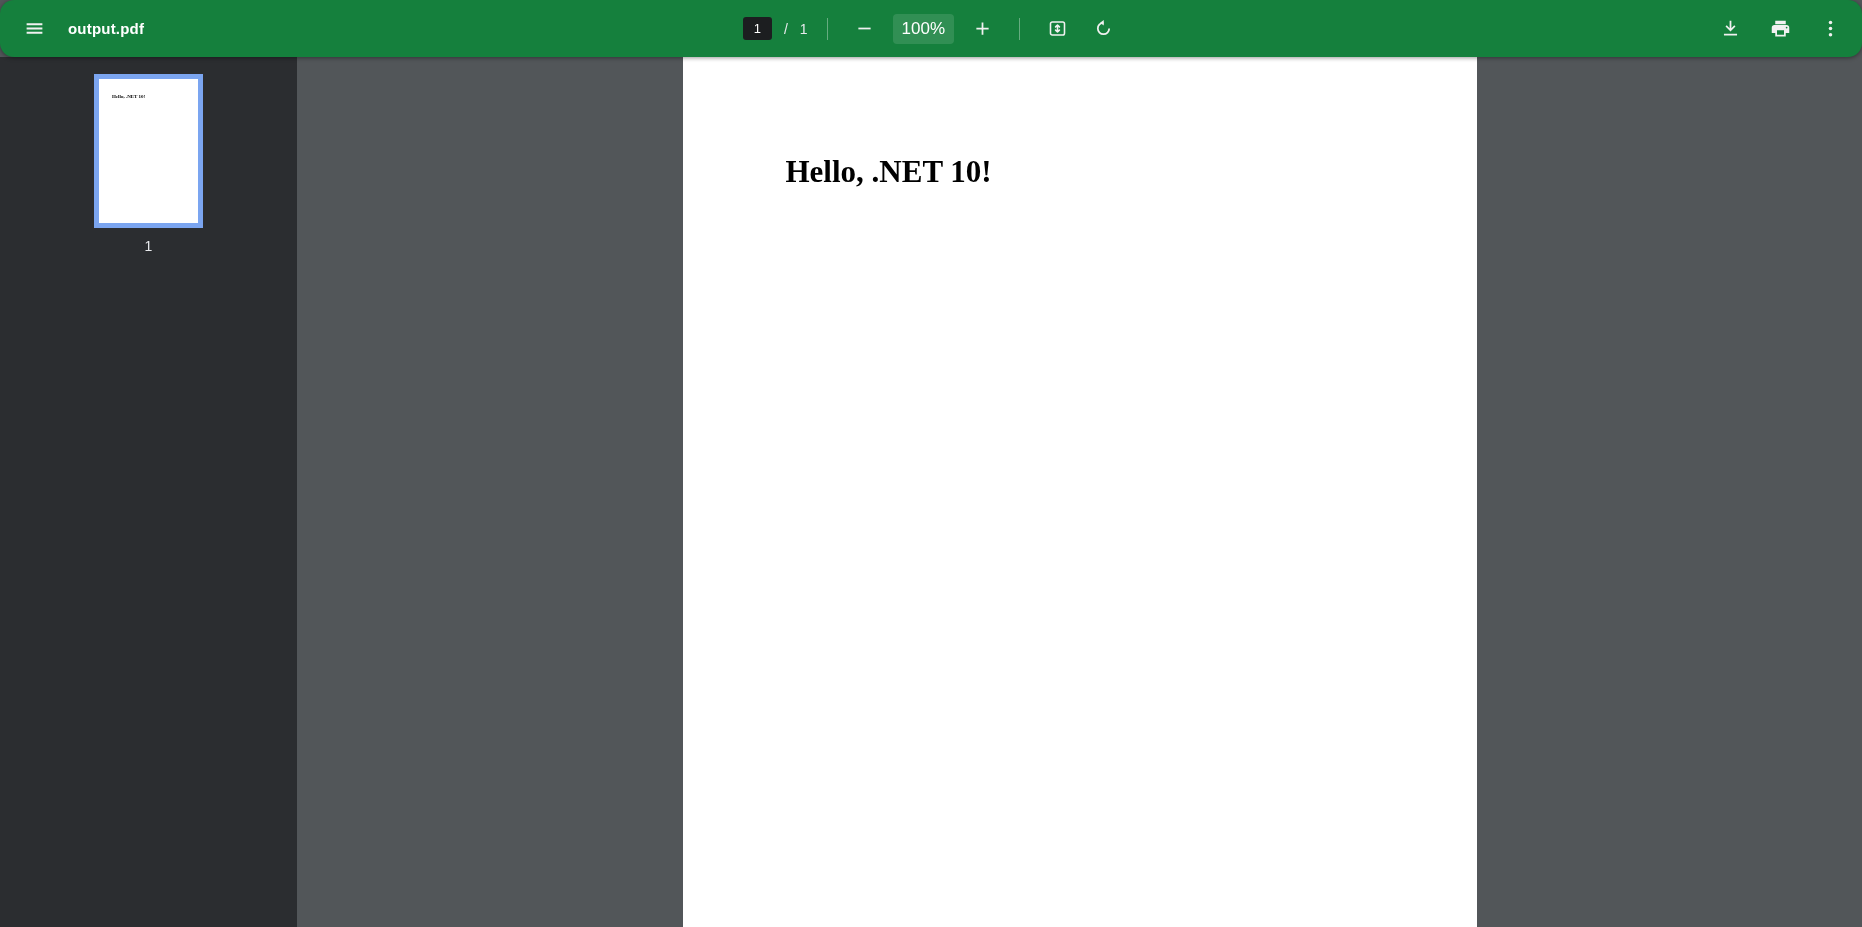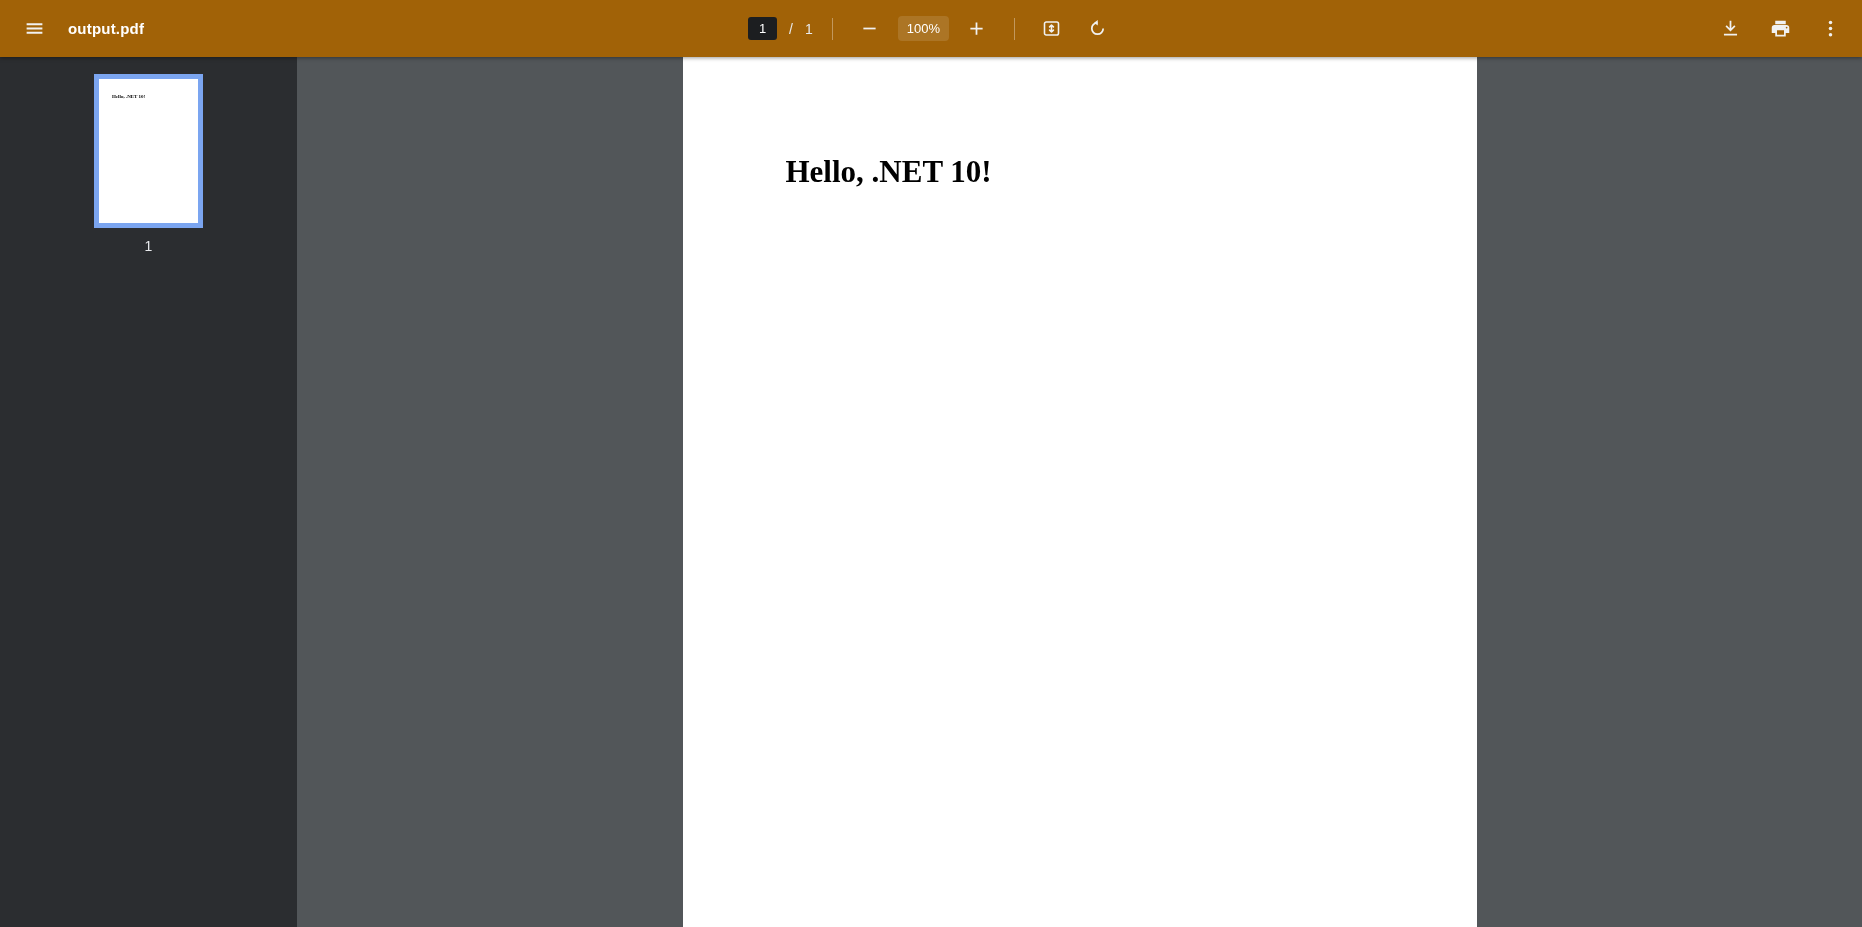--- a/index.html
+++ b/index.html
@@ -8,27 +8,28 @@
     width: 1862px;
     height: 927px;
     overflow: hidden;
     background: #525659;
     font-family: "Liberation Sans", sans-serif;
   }
 
   
   .toolbar {
     height: 57px;
-    background: #a16207;
+    background: #15803d;
     display: flex;
     align-items: center;
     padding: 0 14px 0 16px;
     position: relative;
     z-index: 3;
     box-shadow: 0 1px 4px rgba(0,0,0,.4);
+    border-radius: 14px;
   }
   .tb-left  { flex: 1; display: flex; align-items: center; gap: 16px; min-width: 0; }
   .tb-center{ flex: none; display: flex; align-items: center; gap: 10px; }
   .tb-right { flex: 1; display: flex; align-items: center; justify-content: flex-end; gap: 14px; }
 
   .icon-btn {
     width: 36px; height: 36px;
     border: none; background: transparent;
     color: #f1f1f1;
     display: flex; align-items: center; justify-content: center;
@@ -62,21 +63,21 @@
 
   .divider {
     width: 1px; height: 22px;
     background: rgba(255,255,255,.35);
     margin: 0 9px;
   }
 
   .zoom-box {
     background: rgba(255,255,255,.12);
     color: #ffffff;
-    font-size: 13px;
+    font-size: 17px;
     padding: 5px 9px;
     border-radius: 4px;
     cursor: text;
     text-align: right;
   }
 
   
   .app-body { display: flex; height: 870px; }
 
   .sidebar {

